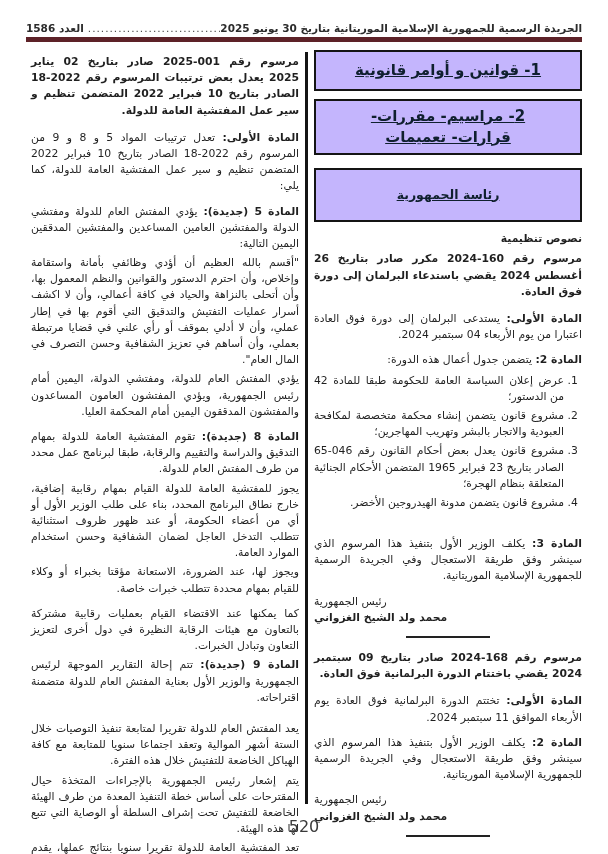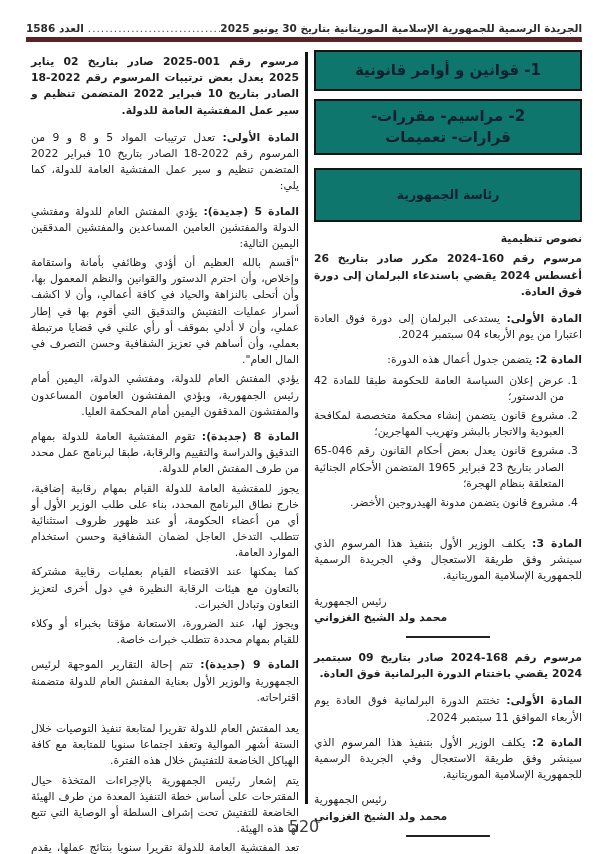--- a/index.html
+++ b/index.html
@@ -58,25 +58,26 @@
     flex: 0 0 auto;
   }
   .col-left { padding-top: 4px; }
 
   p.para { margin-bottom: 9px; }
   p.decree-title { font-weight: bold; margin-bottom: 11px; }
   b.lead { font-weight: bold; }
 
   
   .hbox {
-    background: #0f766e;
+    background: #c4b5fd;
     border: 2px solid #141414;
     text-align: center;
     font-weight: bold;
     color: #10202f;
+    text-decoration: underline;
   }
   .hbox-1 { font-size: 15px; padding: 7px 4px; margin-bottom: 8px; }
   .hbox-2 { font-size: 15px; line-height: 1.4; padding: 5px 4px; margin-bottom: 13px; }
   .hbox-3 { font-size: 12.5px; padding: 16px 4px; margin-bottom: 9px; }
 
   .subheading { font-weight: bold; margin-bottom: 4px; }
 
   ol.agenda { margin: 0 18px 25px 0; }
   ol.agenda li { margin-bottom: 3px; text-align: justify; }
 
@@ -168,22 +169,22 @@
 
     <div class="col col-left">
       <p class="para decree-title">مرسوم رقم 001-2025 صادر بتاريخ 02 يناير 2025 يعدل بعض ترتيبات المرسوم رقم 2022-18 الصادر بتاريخ 10 فبراير 2022 المتضمن تنظيم و سير عمل المفتشية العامة للدولة.</p>
 
       <p class="para"><b class="lead">المادة الأولى:</b><span> تعدل ترتيبات المواد 5 و 8 و 9 من المرسوم رقم 2022-18 الصادر بتاريخ 10 فبراير 2022 المتضمن تنظيم و سير عمل المفتشية العامة للدولة، كما يلي:</span></p>
       <p class="para" style="margin-bottom:3px;"><b class="lead">المادة 5 (جديدة):</b><span> يؤدي المفتش العام للدولة ومفتشي الدولة والمفتشين العامين المساعدين والمفتشين المدققين اليمين التالية:</span></p>
       <p class="para" style="margin-bottom:3px;"><b class="lead"></b><span>"أقسم بالله العظيم أن أؤدي وظائفي بأمانة واستقامة وإخلاص، وأن احترم الدستور والقوانين والنظم المعمول بها، وأن أتحلى بالنزاهة والحياد في كافة أعمالي، وأن لا اكشف أسرار عمليات التفتيش والتدقيق التي أقوم بها في إطار عملي، وأن لا أدلي بموقف أو رأي علني في قضايا مرتبطة بعملي، وأن أساهم في تعزيز الشفافية وحسن التصرف في المال العام".</span></p>
       <p class="para"><b class="lead"></b><span>يؤدي المفتش العام للدولة، ومفتشي الدولة، اليمين أمام رئيس الجمهورية، ويؤدي المفتشون العامون المساعدون والمفتشون المدققون اليمين أمام المحكمة العليا.</span></p>
       <p class="para" style="margin-bottom:3px;"><b class="lead">المادة 8 (جديدة):</b><span> تقوم المفتشية العامة للدولة بمهام التدقيق والدراسة والتقييم والرقابة، طبقا لبرنامج عمل محدد من طرف المفتش العام للدولة.</span></p>
       <p class="para" style="margin-bottom:3px;"><b class="lead"></b><span>يجوز للمفتشية العامة للدولة القيام بمهام رقابية إضافية، خارج نطاق البرنامج المحدد، بناء على طلب الوزير الأول أو أي من أعضاء الحكومة، أو عند ظهور ظروف استثنائية تتطلب التدخل العاجل لضمان الشفافية وحسن استخدام الموارد العامة.</span></p>
+      <p class="para"><b class="lead"></b><span>ويجوز لها، عند الضرورة، الاستعانة مؤقتا بخبراء أو وكلاء للقيام بمهام محددة تتطلب خبرات خاصة.</span></p>
       <p class="para" style="margin-bottom:3px;"><b class="lead"></b><span>كما يمكنها عند الاقتضاء القيام بعمليات رقابية مشتركة بالتعاون مع هيئات الرقابة النظيرة في دول أخرى لتعزيز التعاون وتبادل الخبرات.</span></p>
-      <p class="para"><b class="lead"></b><span>ويجوز لها، عند الضرورة، الاستعانة مؤقتا بخبراء أو وكلاء للقيام بمهام محددة تتطلب خبرات خاصة.</span></p>
       <p class="para" style="margin-bottom:15px;"><b class="lead">المادة 9 (جديدة):</b><span> تتم إحالة التقارير الموجهة لرئيس الجمهورية والوزير الأول بعناية المفتش العام للدولة متضمنة اقتراحاته.</span></p>
       <p class="para" style="margin-bottom:3px;"><b class="lead"></b><span>يعد المفتش العام للدولة تقريرا لمتابعة تنفيذ التوصيات خلال الستة أشهر الموالية وتعقد اجتماعا سنويا للمتابعة مع كافة الهياكل الخاضعة للتفتيش خلال هذه الفترة.</span></p>
       <p class="para" style="margin-bottom:3px;"><b class="lead"></b><span>يتم إشعار رئيس الجمهورية بالإجراءات المتخذة حيال المقترحات على أساس خطة التنفيذ المعدة من طرف الهيئة الخاضعة للتفتيش تحت إشراف السلطة أو الوصاية التي تتبع لها هذه الهيئة.</span></p>
       <p class="para"><b class="lead"></b><span>تعد المفتشية العامة للدولة تقريرا سنويا بنتائج عملها، يقدم إلى رئيس الجمهورية، ويتم نشره علنا للرأي العام.</span></p>
     </div>
 
   </div>
 
   <div class="footer">520</div>
 

